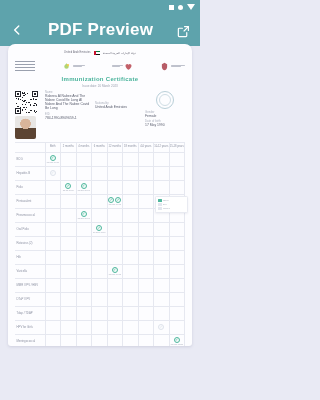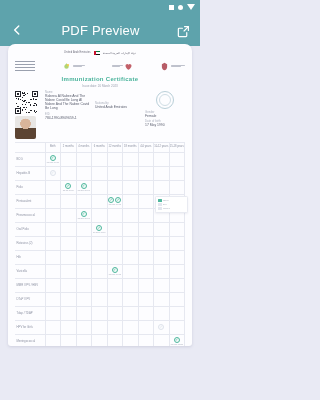--- a/index.html
+++ b/index.html
@@ -23,21 +23,21 @@
            border-right: 4px solid transparent; border-top: 6px solid #fff; }
 
   
   .appbar {
     height: 32px; background: #5ea3ac;
     display: flex; align-items: center; padding: 0 10px;
   }
   .back-ico { width: 14px; height: 14px; flex: 0 0 auto; }
   .appbar-title {
     flex: 1; text-align: center; color: #ffffff;
-    font-size: 13px; font-weight: normal; letter-spacing: .2px;
+    font-size: 17px; font-weight: bold; letter-spacing: .2px;
   }
   .share-ico { width: 13px; height: 13px; flex: 0 0 auto; }
 
   
   .sheet {
     position: absolute; left: 8px; right: 8px; top: 44px;
     height: 302px; background: #fdfdff;
     border-radius: 7px 7px 3px 3px;
     box-shadow: 0 1px 3px rgba(90,90,130,.18);
     overflow: hidden;

